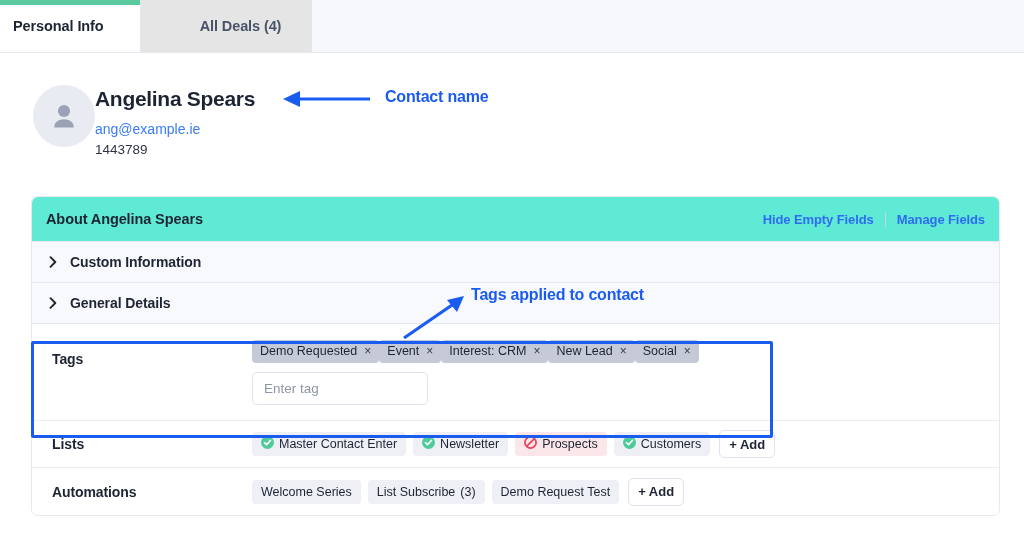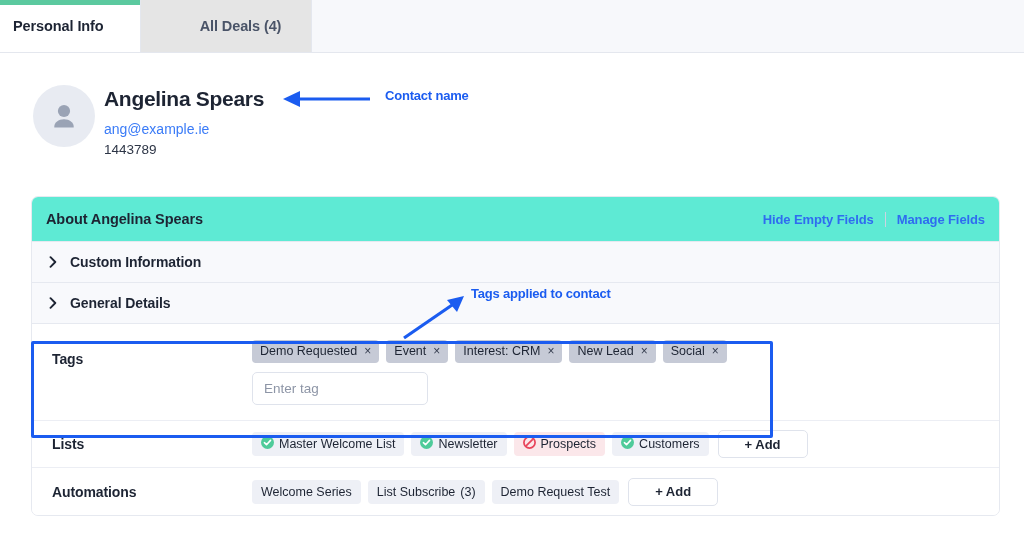--- a/index.html
+++ b/index.html
@@ -75,21 +75,21 @@
   .avatar {
     width: 62px; height: 62px;
     border-radius: 50%;
     background: #e8ebf2;
     display: flex;
     align-items: center;
     justify-content: center;
     flex: none;
   }
   .avatar svg { display: block; }
-  .contact-text { margin-left: 9px; padding-top: 1px; }
+  .contact-text { margin-left: 0; padding-top: 1px; }
   .contact-name {
     font-size: 21px;
     font-weight: bold;
     color: #1d2433;
     letter-spacing: -0.3px;
     line-height: 26px;
   }
   .contact-email {
     font-size: 14px;
     color: #3a7bf7;
@@ -189,21 +189,21 @@
     flex: 1;
     display: flex;
     flex-wrap: wrap;
     align-items: center;
     gap: 7px;
   }
 
   .row-tags { height: 97px; align-items: center; }
   .row-tags .field-label { padding-bottom: 26px; }
   .tags-stack { display: flex; flex-direction: column; gap: 9px; }
-  .tags-line { display: flex; align-items: center; gap: 7px; }
+  .tags-line { display: flex; align-items: center; }
 
   .chip-tag {
     display: inline-flex;
     align-items: center;
     gap: 7px;
     height: 23px;
     padding: 0 8px;
     border-radius: 4px;
     background: #c6cad6;
     font-size: 12.5px;
@@ -249,21 +249,21 @@
     white-space: nowrap;
   }
   .chip-soft.blocked { background: #fbe7ea; }
   .chip-soft .cnt { color: #1d2433; }
 
   .add-btn {
     display: inline-flex;
     align-items: center;
     justify-content: center;
     height: 28px;
-    padding: 0 26px;
+    padding: 0 9px;
     border: 1px solid #dfe3ec;
     border-radius: 5px;
     background: #ffffff;
     font-family: "Liberation Sans", sans-serif;
     font-size: 13px;
     font-weight: bold;
     color: #1d2433;
     cursor: pointer;
     white-space: nowrap;
     margin-left: 2px;
@@ -271,21 +271,21 @@
 
   
   .anno-layer {
     position: absolute;
     left: 0; top: 0;
     width: 1024px; height: 560px;
     pointer-events: none;
   }
   .anno-text {
     position: absolute;
-    font-size: 13px;
+    font-size: 16px;
     font-weight: bold;
     color: #1b5cf0;
     letter-spacing: -0.2px;
     white-space: nowrap;
   }
   #anno-name-text { left: 385px; top: 88px; }
   #anno-tags-text { left: 471px; top: 286px; }
 
   .hl-box {
     position: absolute;
@@ -386,21 +386,21 @@
     <div class="field-row row-lists">
       <div class="field-label">Lists</div>
       <div class="field-body">
         <span class="chip-soft">
           <span>
             <svg width="13" height="13" viewBox="0 0 13 13" aria-hidden="true">
               <circle cx="6.5" cy="6.5" r="6.5" fill="#4ecb9a"></circle>
               <path d="M3.4 6.7 L5.5 8.7 L9.5 4.4" fill="none" stroke="#ffffff" stroke-width="1.6" stroke-linecap="round" stroke-linejoin="round"></path>
             </svg>
           </span>
-          <span>Master Welcome List</span>
+          <span>Master Contact Enter</span>
         </span>
         <span class="chip-soft">
           <span>
             <svg width="13" height="13" viewBox="0 0 13 13" aria-hidden="true">
               <circle cx="6.5" cy="6.5" r="6.5" fill="#4ecb9a"></circle>
               <path d="M3.4 6.7 L5.5 8.7 L9.5 4.4" fill="none" stroke="#ffffff" stroke-width="1.6" stroke-linecap="round" stroke-linejoin="round"></path>
             </svg>
           </span>
           <span>Newsletter</span>
         </span>

